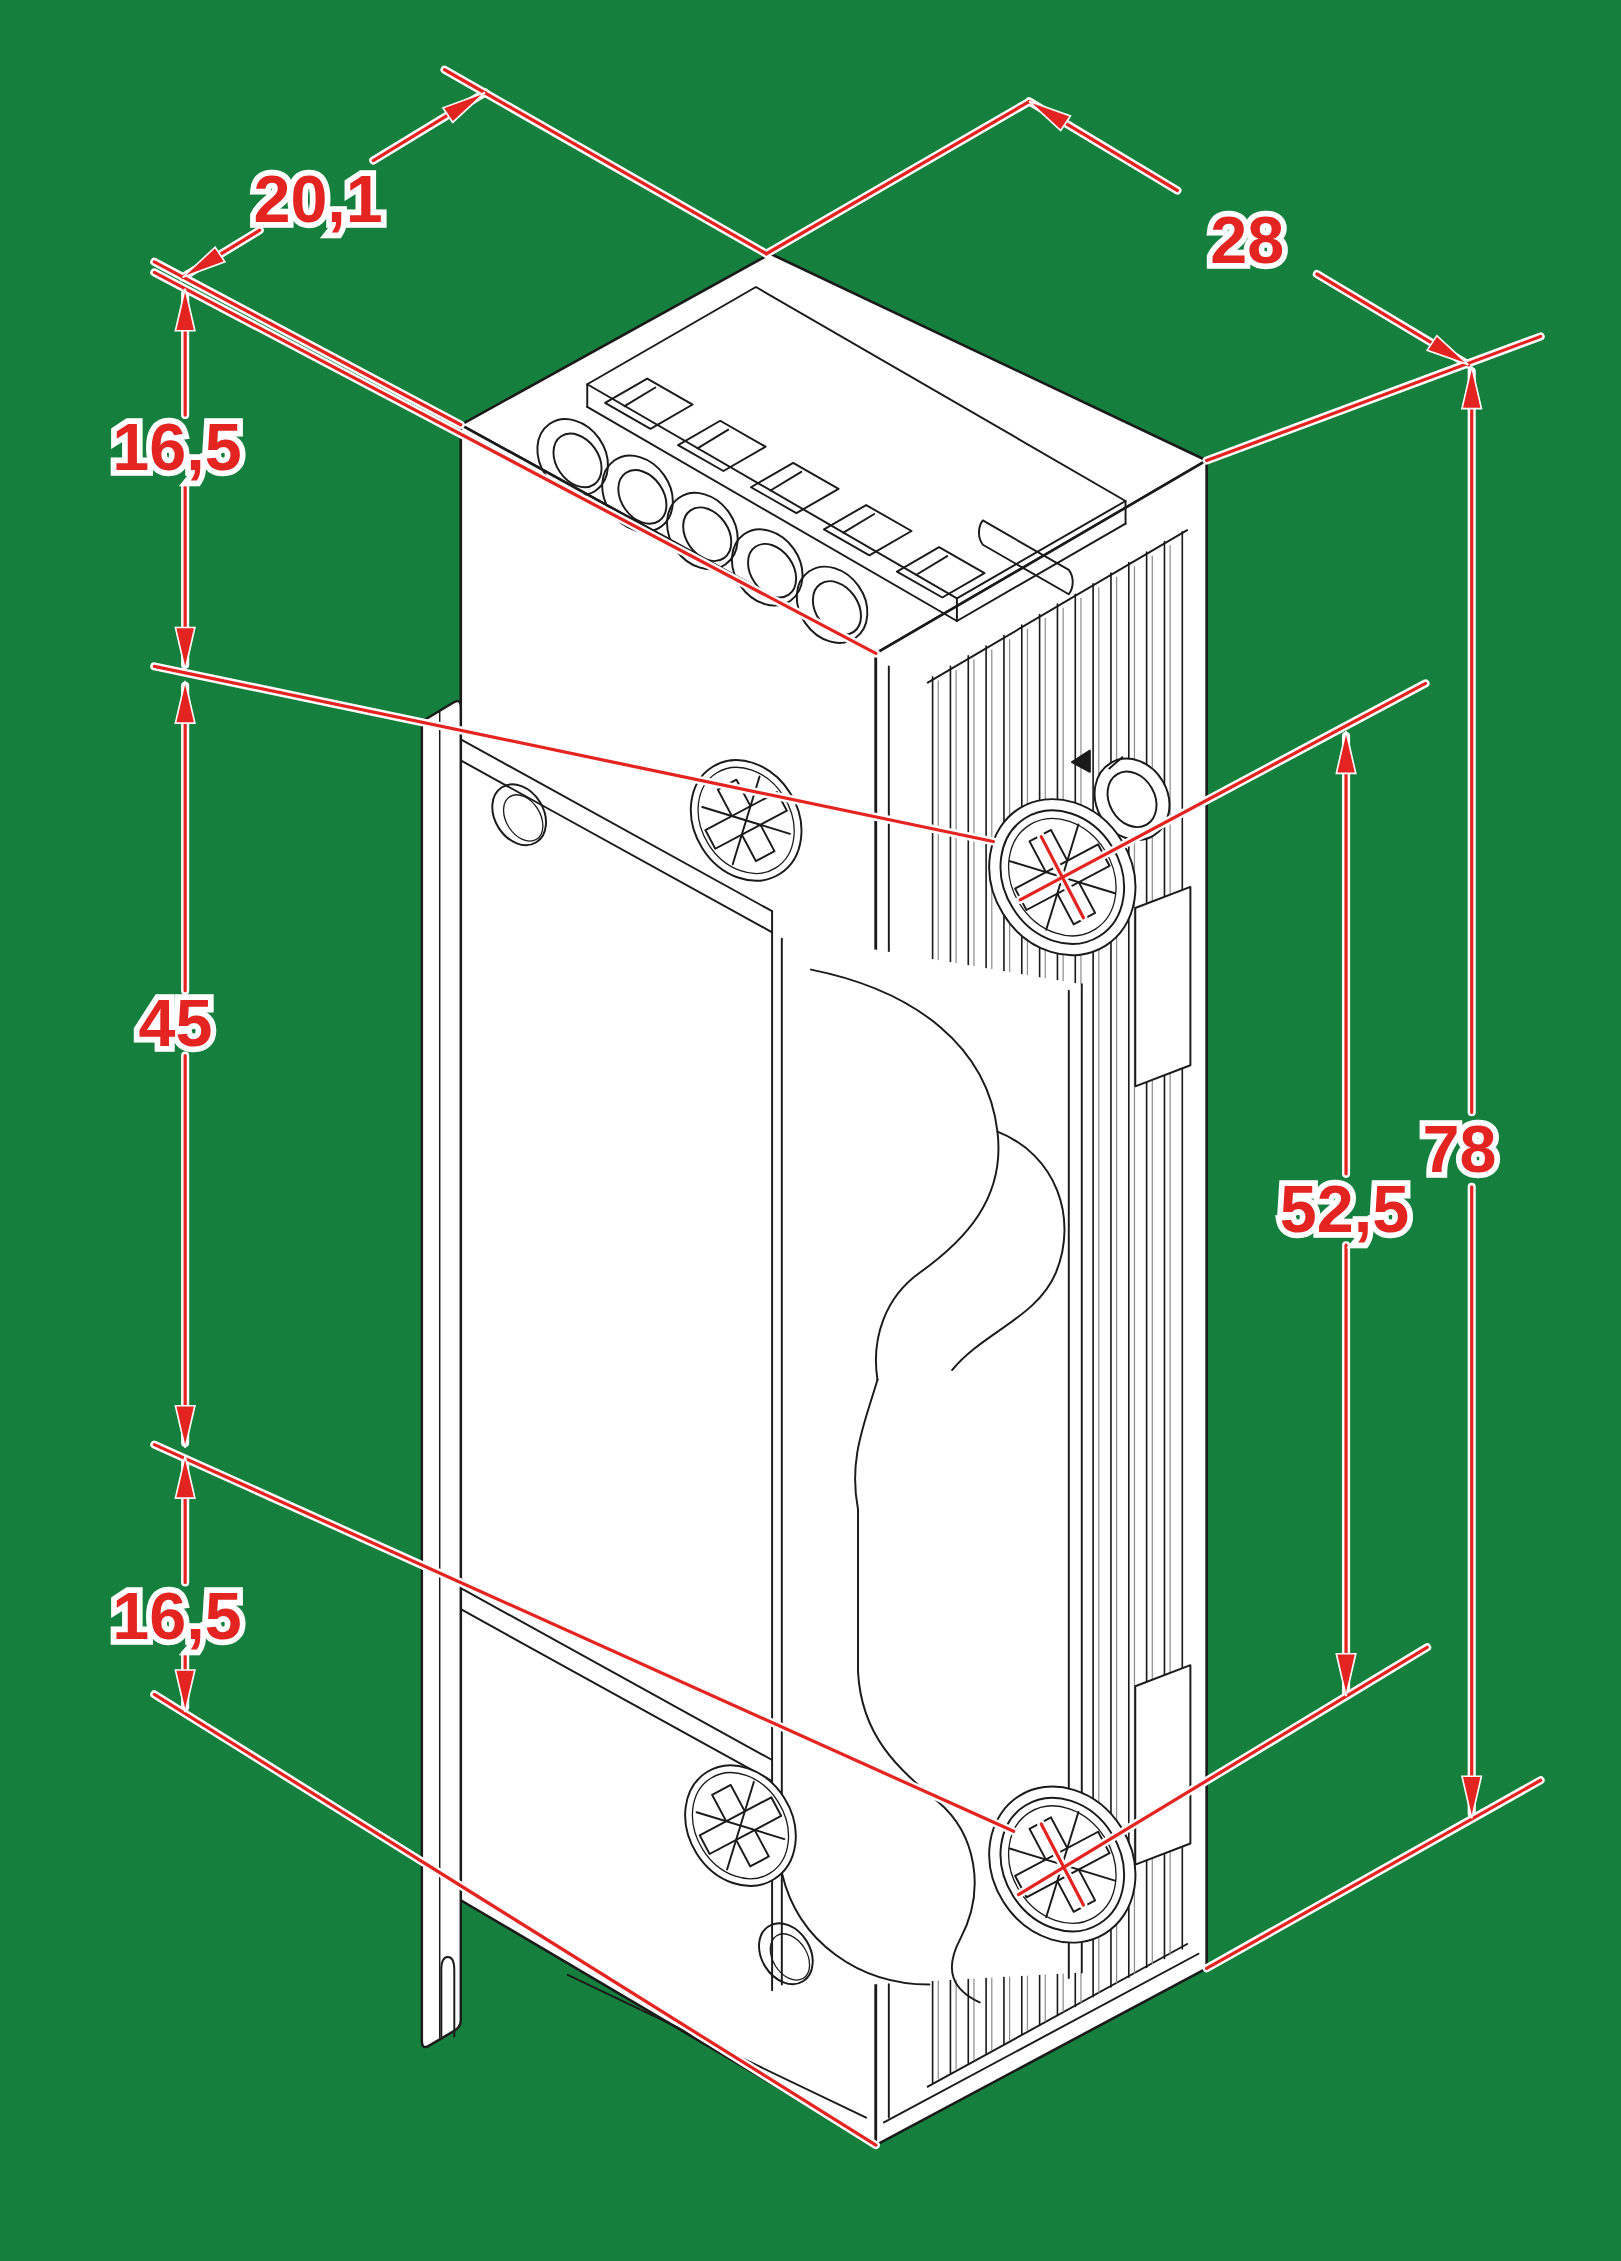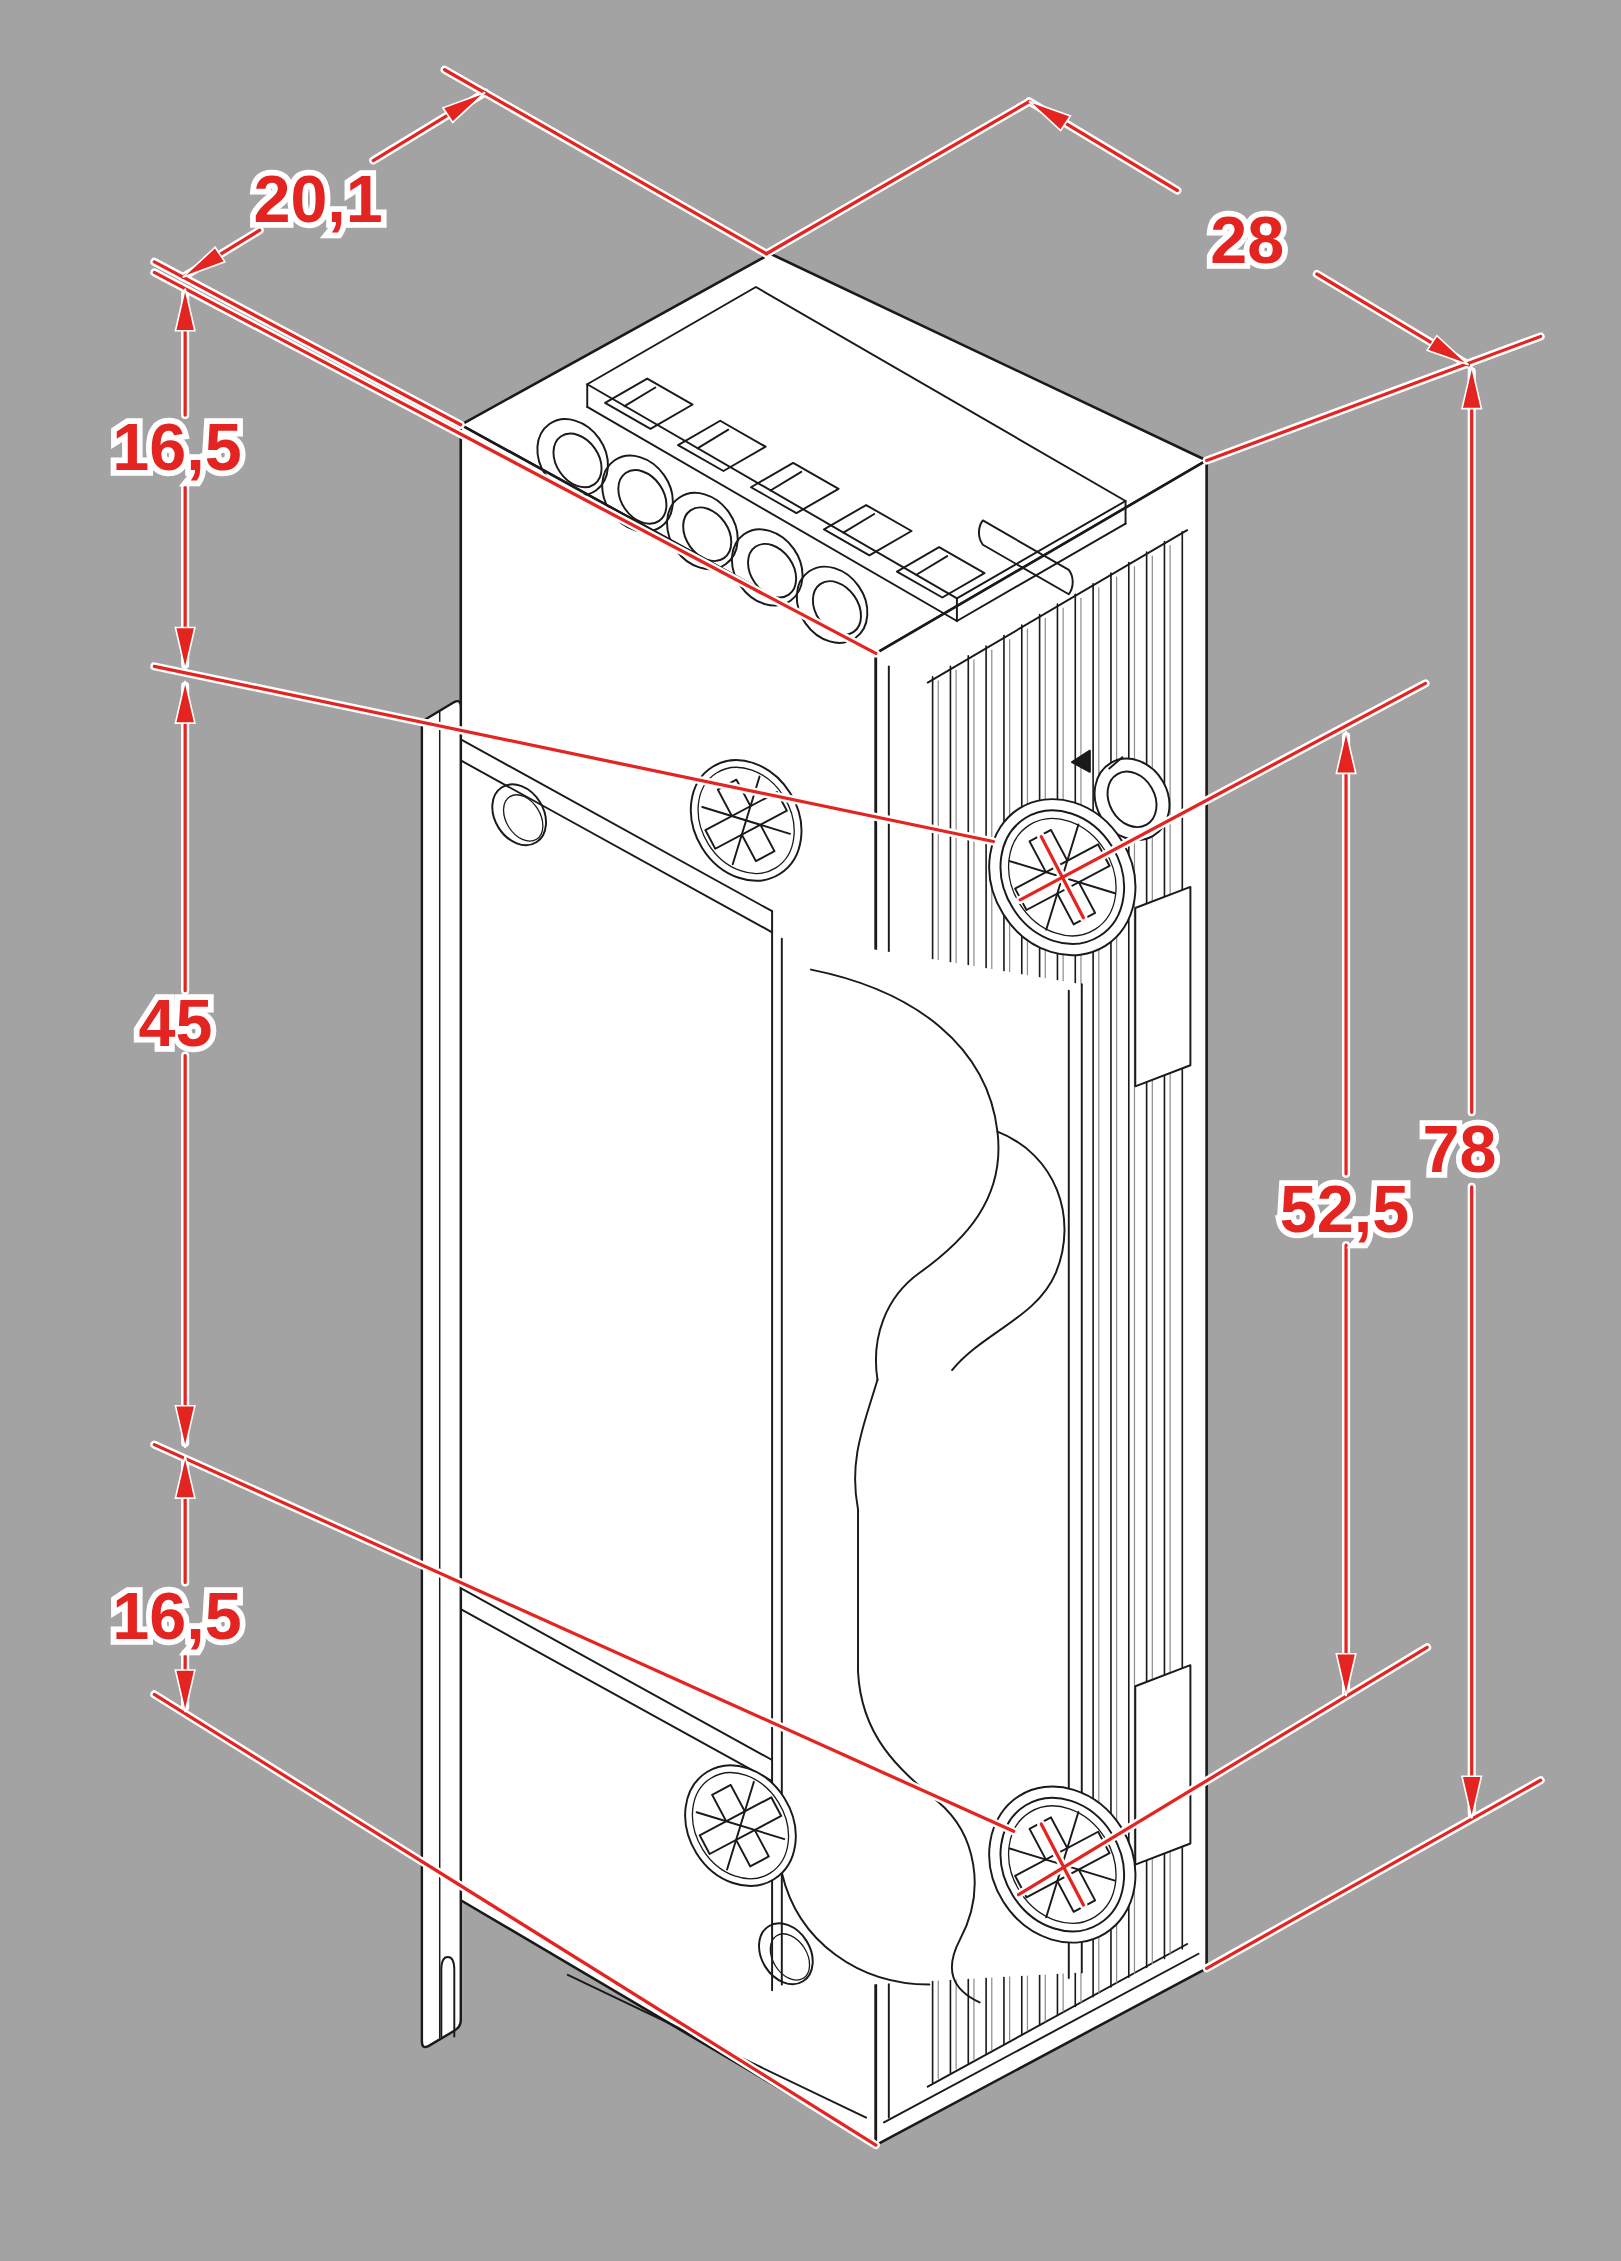--- a/index.html
+++ b/index.html
@@ -1,16 +1,16 @@
 <!DOCTYPE html>
 <html style="font-size:13px"><head>
 <meta charset="utf-8">
 <style>
   html,body{margin:0;padding:0;background:#ffffff;}
-  .stage{width:1622px;height:2261px;background:#a3a3a3;position:relative;overflow:hidden;}
+  .stage{width:1622px;height:2261px;background:#15803d;position:relative;overflow:hidden;}
   svg{display:block;width:1622px;height:2261px;}
   .dimtext{
     font-family:"Liberation Sans", sans-serif;
     font-weight:600;
     font-size:82px;
     fill:#e42420;
     paint-order:stroke;
     stroke:#ffffff;
     stroke-width:14px;
     text-anchor:middle;

